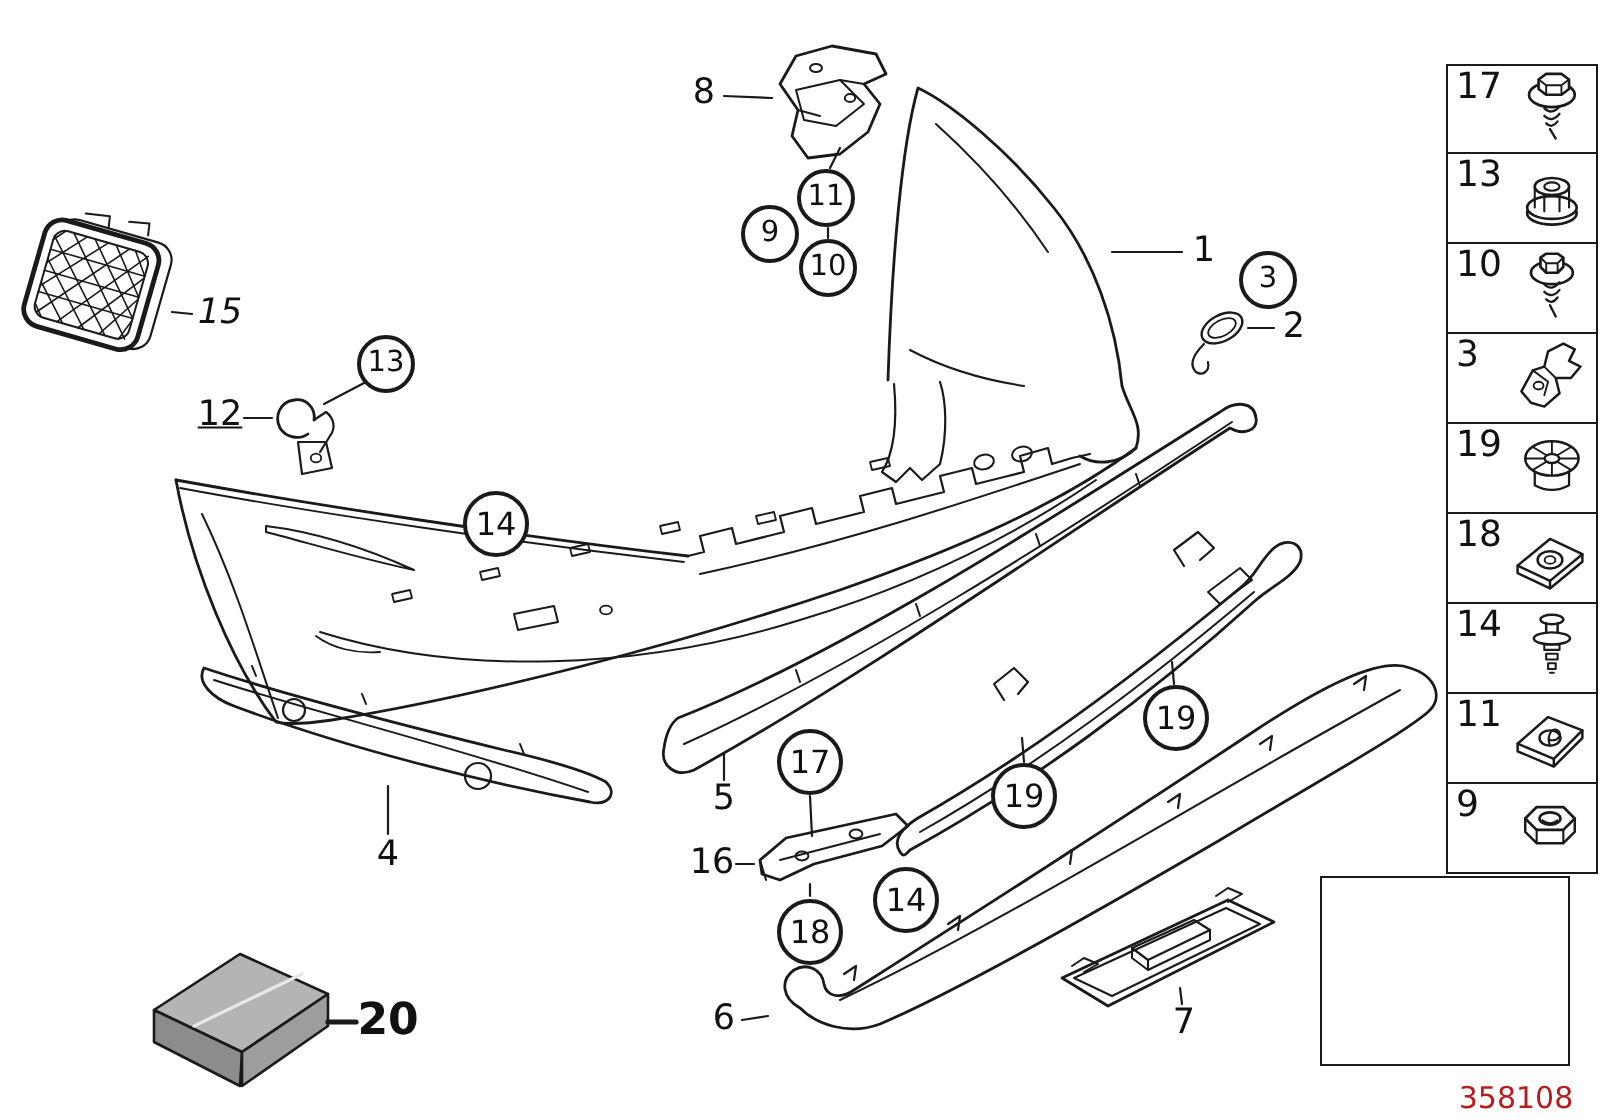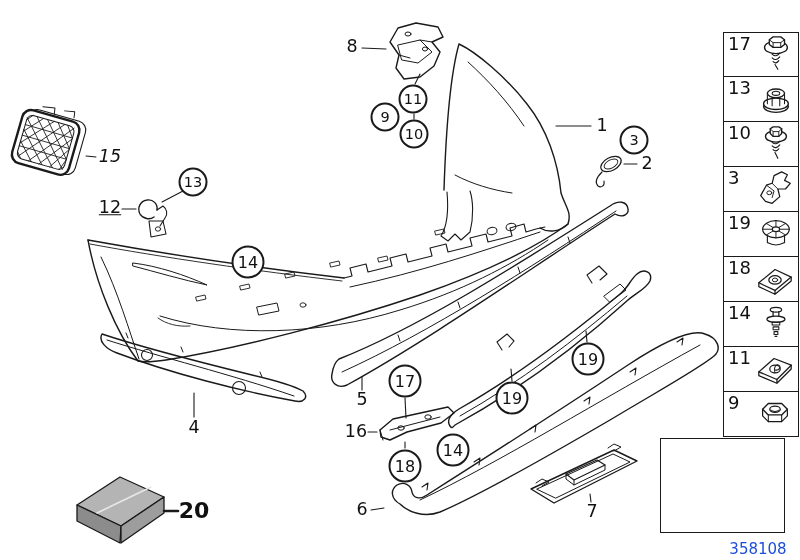--- a/index.html
+++ b/index.html
@@ -19,21 +19,21 @@
   .legend{position:absolute;left:723px;top:32px;width:76px;}
   .cell{box-sizing:border-box;width:76px;height:45px;border:1.4px solid #1a1a1a;
         position:relative;background:#fff;}
   .cell + .cell{border-top:none;}
   .cell .num{position:absolute;left:4px;top:1px;font-size:18px;color:#111;line-height:1.1;}
   .cell .ic{position:absolute;right:1px;top:2px;}
   
   .carbox{position:absolute;left:660px;top:438px;width:125px;height:95px;
           box-sizing:border-box;border:1.3px solid #1a1a1a;background:#fff;}
   .dwgnum{position:absolute;left:716px;top:540px;width:84px;text-align:center;
-          font-size:15px;color:#1d4ed8;}
+          font-size:15px;color:#b91c1c;}
 </style>
 </head>
 <body>
 
 <div class="stage">
 
   <svg class="art" width="800" height="560" viewBox="0 0 800 560">
     <g fill="none" stroke="#1a1a1a" stroke-width="1.4" stroke-linejoin="round" stroke-linecap="round">
 
       <g>

